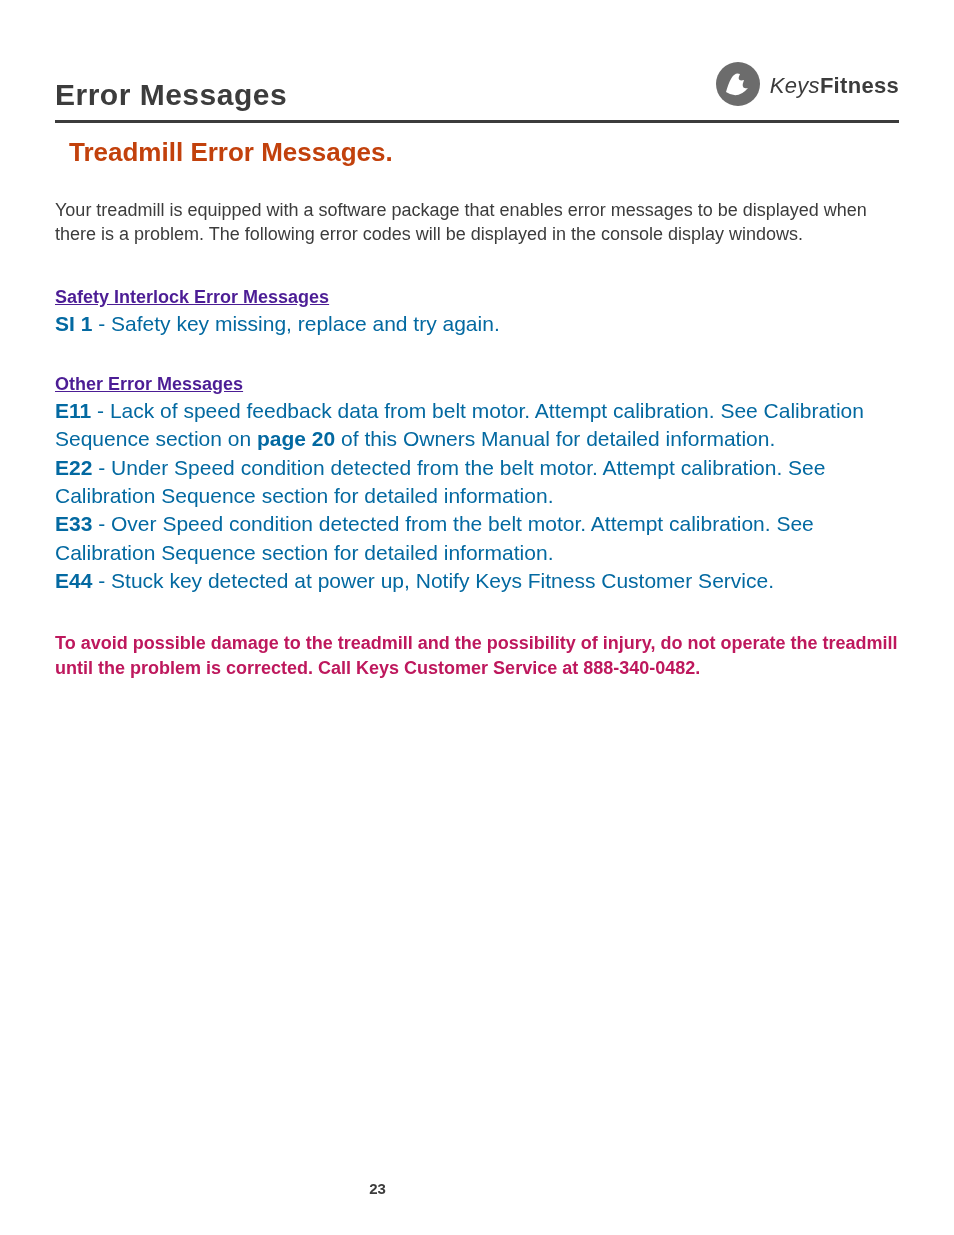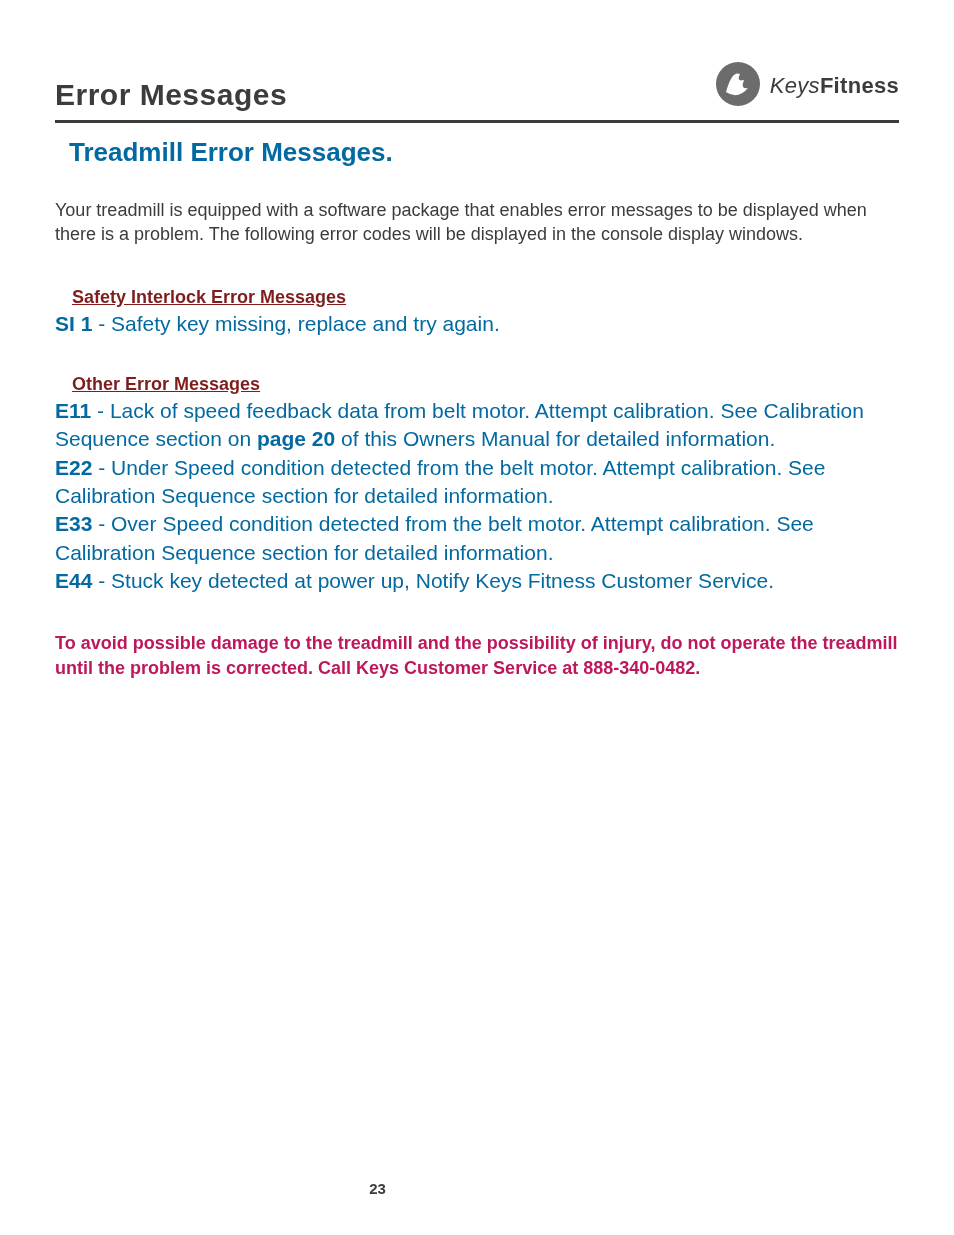--- a/index.html
+++ b/index.html
@@ -34,36 +34,35 @@
   .logo-text {
     font-size: 22px;
     color: #3c3c3c;
     letter-spacing: 0.3px;
   }
   .logo-text .thin { font-weight: normal; font-style: italic; }
   .logo-text .bold { font-weight: 900; }
   .section-title {
     font-size: 26px;
     font-weight: bold;
-    color: #0369a1;
+    color: #c2410c;
     margin: 0 0 30px 14px;
   }
   .body-text {
     font-size: 18px;
     line-height: 1.35;
     color: #3c3c3c;
     margin-bottom: 40px;
   }
   .sub-heading {
     font-size: 18px;
     font-weight: bold;
     text-decoration: underline;
-    color: #7f1d1d;
+    color: #4c1d95;
     margin-bottom: 2px;
-    margin-left: 17px;
   }
   .error-list {
     font-size: 21px;
     line-height: 1.35;
     color: #0369a1;
     margin-bottom: 36px;
   }
   .error-list .code { font-weight: bold; }
   .error-list .pg { font-weight: bold; }
   .warning {

